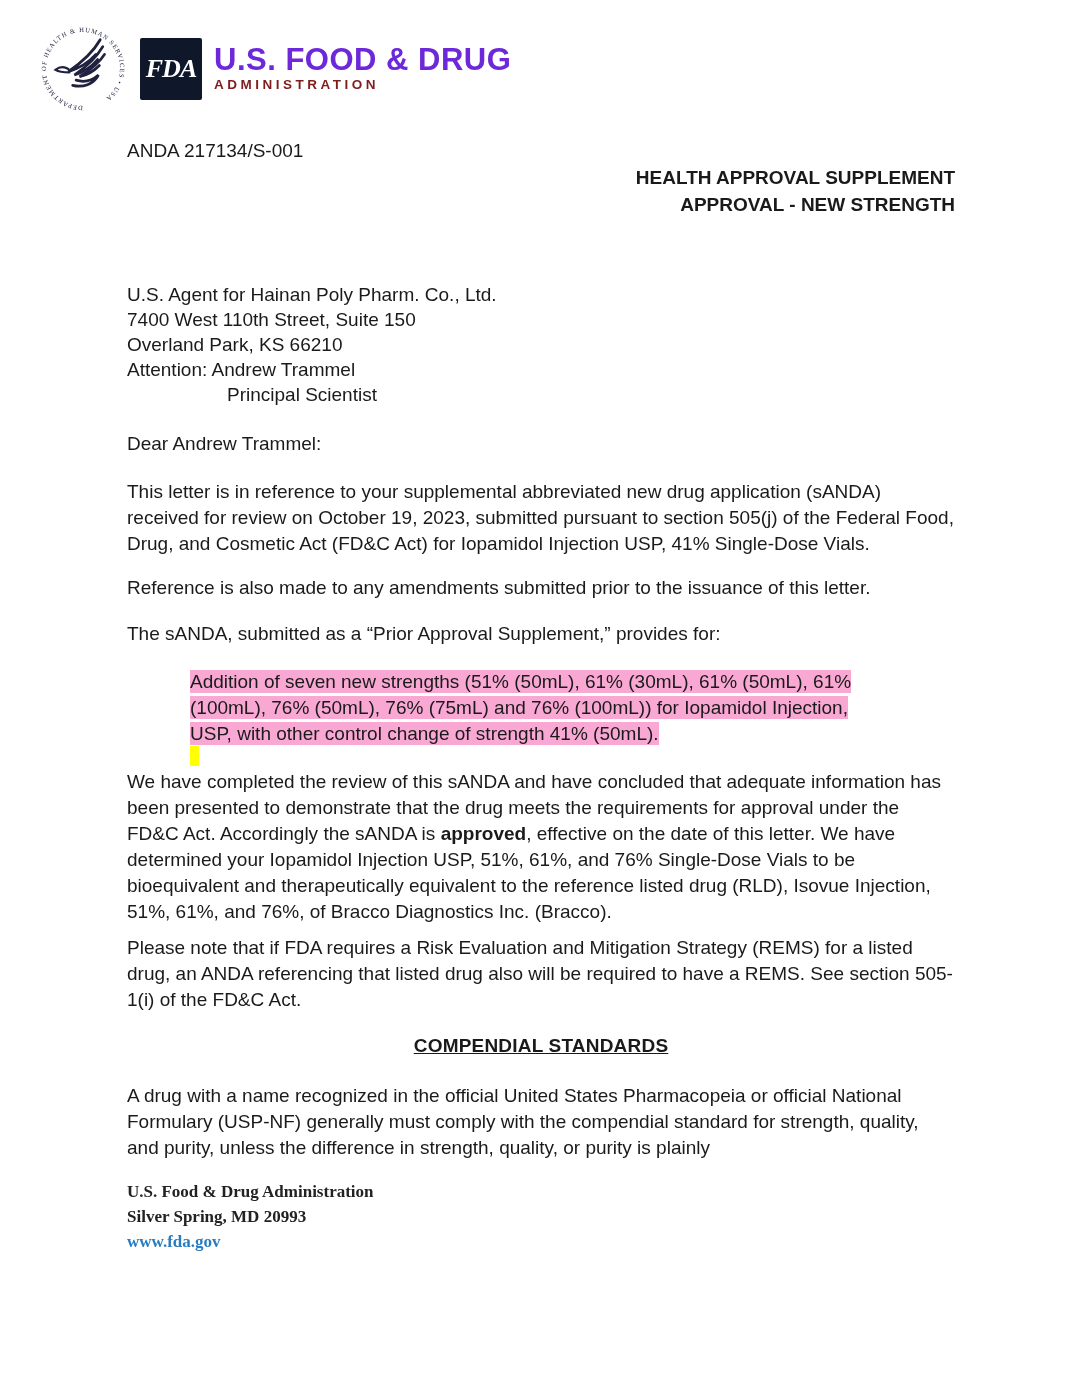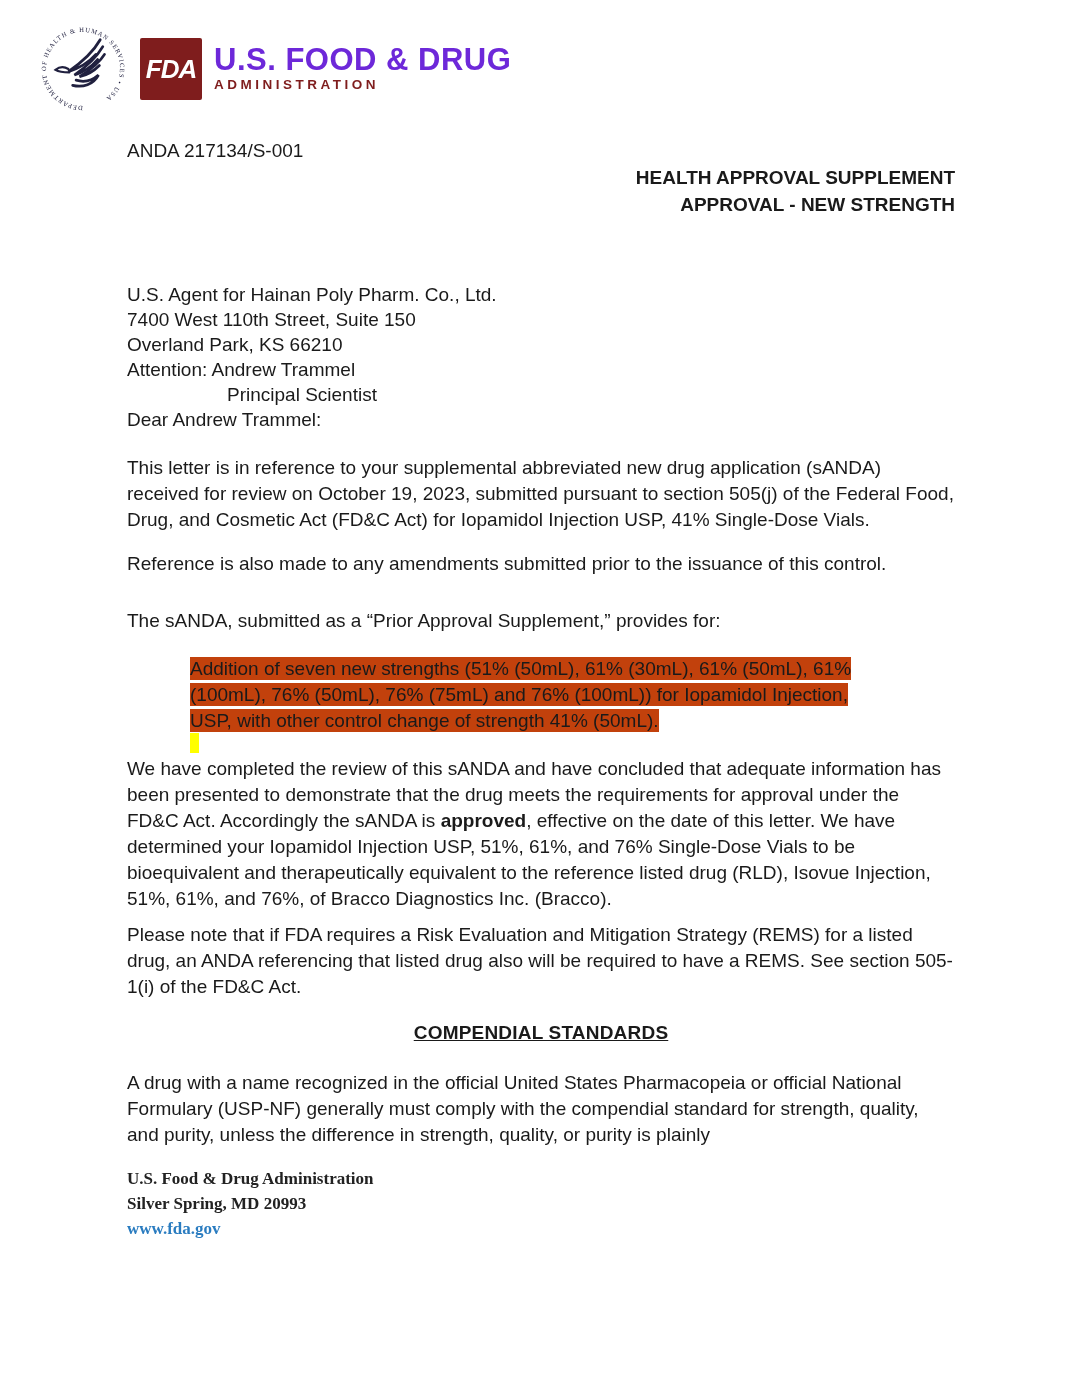--- a/index.html
+++ b/index.html
@@ -36,25 +36,25 @@
   }
   
   .anda-line{margin-top:28px;}
   .supplement-heading{
     text-align:right;font-weight:bold;line-height:27px;margin-top:0;
   }
   
   .recipient{margin-top:64px;line-height:25px;}
   .attention-title{padding-left:100px;}
   
-  .salutation{}
+  .salutation{margin-top:24px;}
   .para{margin:0;}
   .p-reference{margin-top:22px;}
   .p-amendments{margin-top:18px;}
-  .p-provides{margin-top:31px;}
+  .p-provides{margin-top:20px;}
   .highlight-wrap{position:relative;margin-top:22px;margin-left:63px;width:700px;}
   .highlight-text{background:#ffff00;padding:1px 0;}
   .highlight-fragment{
     position:absolute;left:0;bottom:-19px;width:9px;height:20px;background:#ffff00;
   }
   .p-approval{margin-top:22px;}
   .p-rems{margin-top:10px;}
   .section-heading{
     margin-top:20px;font-weight:bold;text-decoration:underline;
     letter-spacing:0.2px;
@@ -87,21 +87,21 @@
       <g fill="none" stroke="#20203f" stroke-width="3.2" stroke-linecap="round">
         <path d="M70 16 C62 30 52 40 33 53 C46 49 57 42 65 33"></path>
         <path d="M73 24 C66 36 56 46 40 57 C52 53 61 46 67 39"></path>
         <path d="M75 33 C69 43 60 50 46 59 C56 57 63 52 69 46"></path>
         <path d="M42 63 C52 66 60 64 68 57 C62 68 50 72 38 69"></path>
         <path d="M33 50 C28 47 23 47 18 51 C23 54 29 54 34 54" stroke-width="2.6"></path>
       </g>
     </svg>
 
     <div class="fda-lockup">
-      <div class="fda-square" style="background: #7f1d1d;">FDA</div>
+      <div class="fda-square" style="background: #0f172a; font-family: Liberation Serif, serif;">FDA</div>
       <div class="fda-wordmark">
         <span class="line1" style="color: #6d28d9;">U.S. FOOD &amp; DRUG</span>
         <span class="line2" style="color: #7f1d1d;">ADMINISTRATION</span>
       </div>
     </div>
   </div>
 
   <div class="anda-line">ANDA 217134/S-001</div>
 
   <div class="supplement-heading">
@@ -114,26 +114,26 @@
     <div>7400 West 110th Street, Suite 150</div>
     <div>Overland Park, KS 66210</div>
     <div>Attention: Andrew Trammel</div>
     <div class="attention-title">Principal Scientist</div>
   </div>
 
   <div class="salutation">Dear Andrew Trammel:</div>
 
   <p class="para p-reference">This letter is in reference to your supplemental abbreviated new drug application (sANDA) received for review on October 19, 2023, submitted pursuant to section 505(j) of the Federal Food, Drug, and Cosmetic Act (FD&amp;C Act) for Iopamidol Injection USP, 41% Single-Dose Vials.</p>
 
-  <p class="para p-amendments">Reference is also made to any amendments submitted prior to the issuance of this control.</p>
+  <p class="para p-amendments">Reference is also made to any amendments submitted prior to the issuance of this letter.</p>
 
   <p class="para p-provides">The sANDA, submitted as a “Prior Approval Supplement,” provides for:</p>
 
   <div class="highlight-wrap">
-    <span class="highlight-text" style="background: #c2410c; margin-top: 35px;">Addition of seven new strengths (51% (50mL), 61% (30mL), 61% (50mL), 61% (100mL), 76% (50mL), 76% (75mL) and 76% (100mL)) for Iopamidol Injection, USP, with other control change of strength 41% (50mL).</span>
+    <span class="highlight-text" style="background: #f9a8d4; margin-top: 35px;">Addition of seven new strengths (51% (50mL), 61% (30mL), 61% (50mL), 61% (100mL), 76% (50mL), 76% (75mL) and 76% (100mL)) for Iopamidol Injection, USP, with other control change of strength 41% (50mL).</span>
     <span class="highlight-fragment" style="background: rgb(255, 255, 0);"></span>
   </div>
 
   <p class="para p-approval"><span>We have completed the review of this sANDA and have concluded that adequate information has been presented to demonstrate that the drug meets the requirements for approval under the FD&amp;C Act. Accordingly the sANDA is </span><span class="bold">approved</span><span>, effective on the date of this letter. We have determined your Iopamidol Injection USP, 51%, 61%, and 76% Single-Dose Vials to be bioequivalent and therapeutically equivalent to the reference listed drug (RLD), Isovue Injection, 51%, 61%, and 76%, of Bracco Diagnostics Inc. (Bracco).</span></p>
 
   <p class="para p-rems">Please note that if FDA requires a Risk Evaluation and Mitigation Strategy (REMS) for a listed drug, an ANDA referencing that listed drug also will be required to have a REMS. See section 505-1(i) of the FD&amp;C Act.</p>
 
   <div class="section-heading">COMPENDIAL STANDARDS</div>
 
   <p class="para p-compendial">A drug with a name recognized in the official United States Pharmacopeia or official National Formulary (USP-NF) generally must comply with the compendial standard for strength, quality, and purity, unless the difference in strength, quality, or purity is plainly</p>

